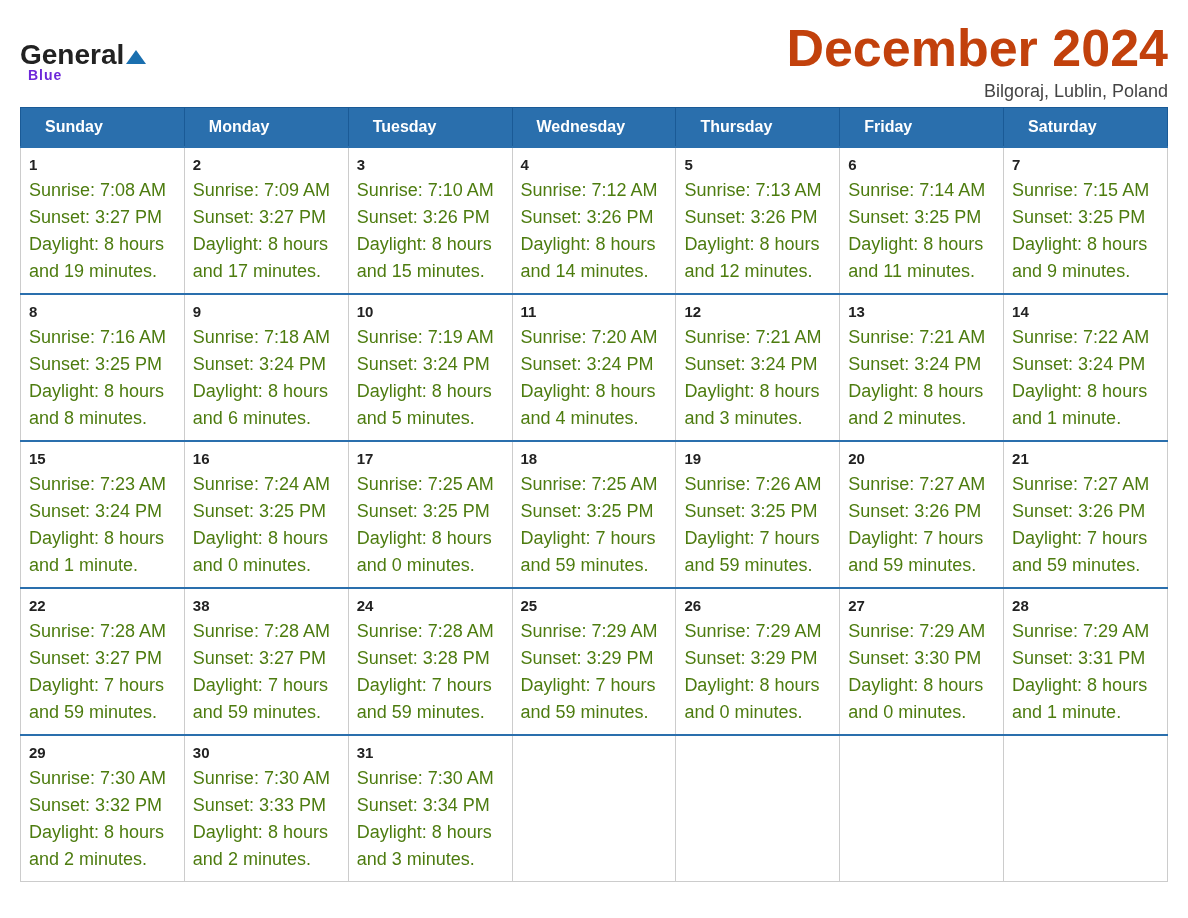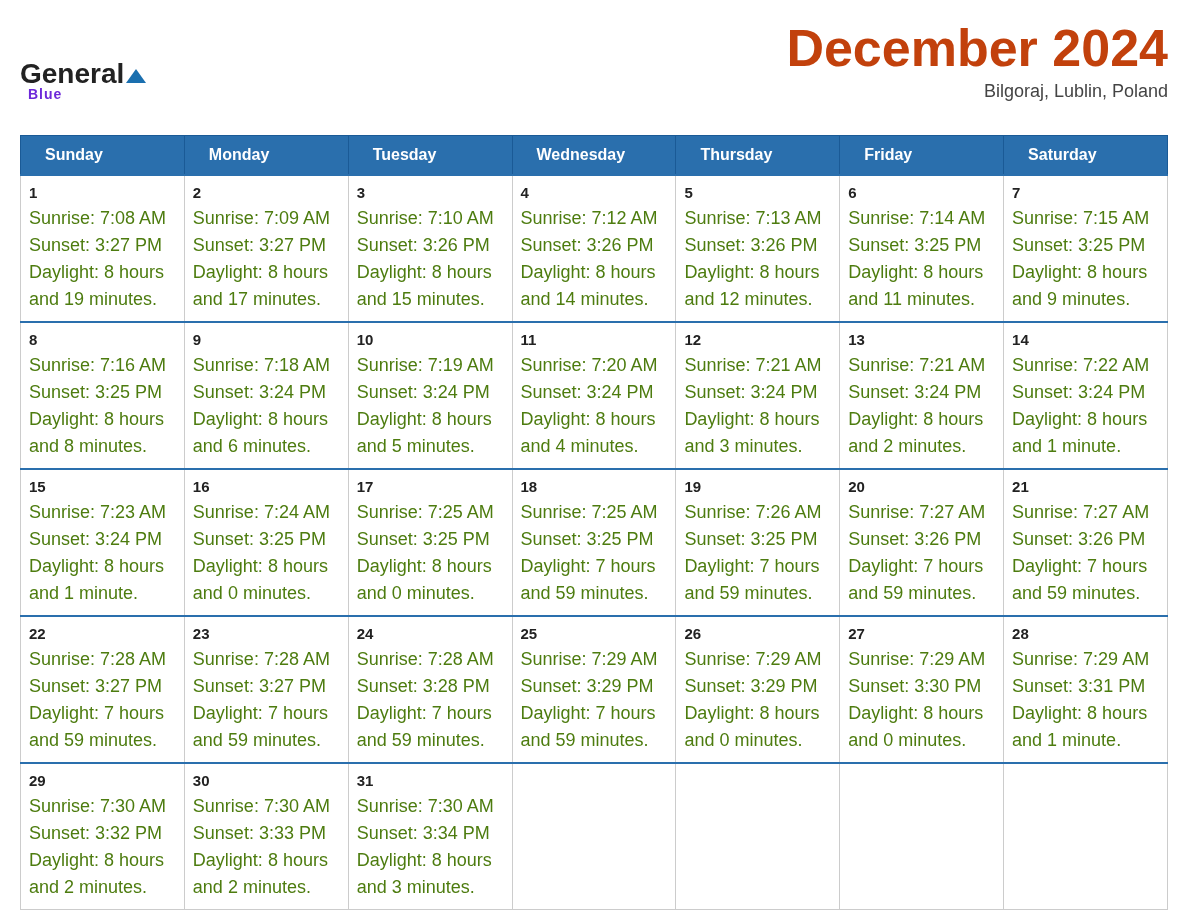--- a/index.html
+++ b/index.html
@@ -6,22 +6,22 @@
     body {
       font-family: Arial, sans-serif;
       background: #fff;
       width: 1188px;
       min-height: 918px;
       padding: 20px;
     }
     .header {
       display: flex;
       justify-content: space-between;
-      align-items: flex-end;
-      margin-bottom: 33px;
+      align-items: center;
+      margin-bottom: 5px;
     }
     .logo {
       display: flex;
       flex-direction: column;
       align-items: flex-start;
     }
     .logo-text {
       display: flex;
       align-items: center;
       font-size: 28px;
@@ -217,21 +217,21 @@
           <div class="day-number">21</div>
         <div class="day-detail">Sunrise: 7:27 AM<br>Sunset: 3:26 PM<br>Daylight: 7 hours and 59 minutes.</div>
         </td>
       </tr>
       <tr>
         <td>
           <div class="day-number">22</div>
         <div class="day-detail">Sunrise: 7:28 AM<br>Sunset: 3:27 PM<br>Daylight: 7 hours and 59 minutes.</div>
         </td>
         <td>
-          <div class="day-number">23</div>
+          <div class="day-number">38</div>
         <div class="day-detail">Sunrise: 7:28 AM<br>Sunset: 3:27 PM<br>Daylight: 7 hours and 59 minutes.</div>
         </td>
         <td>
           <div class="day-number">24</div>
         <div class="day-detail">Sunrise: 7:28 AM<br>Sunset: 3:28 PM<br>Daylight: 7 hours and 59 minutes.</div>
         </td>
         <td>
           <div class="day-number">25</div>
         <div class="day-detail">Sunrise: 7:29 AM<br>Sunset: 3:29 PM<br>Daylight: 7 hours and 59 minutes.</div>
         </td>

